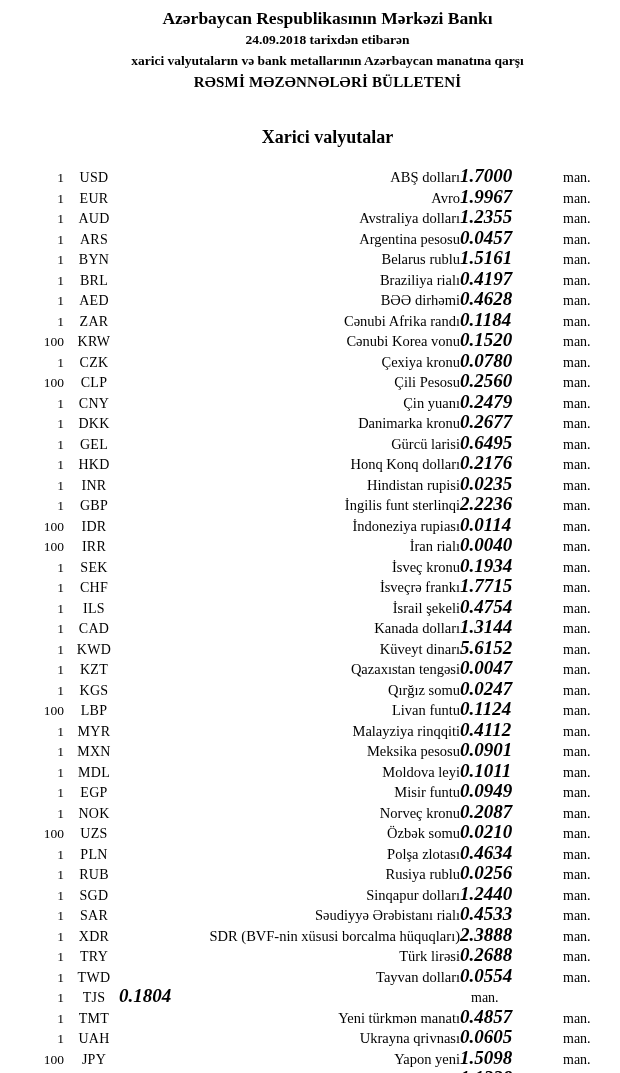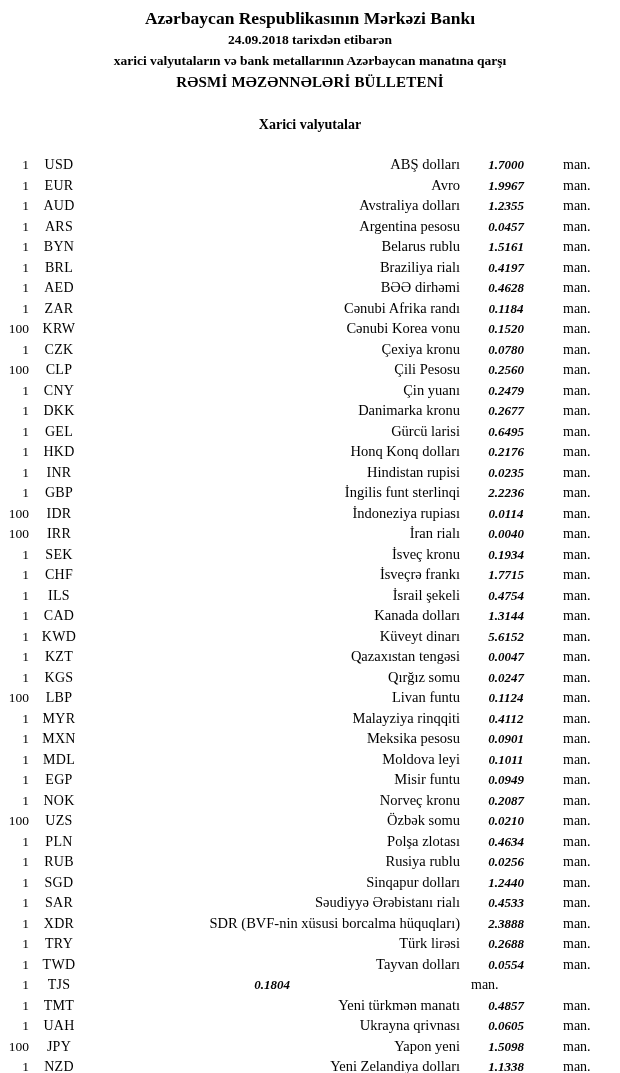--- a/index.html
+++ b/index.html
@@ -13,20 +13,21 @@
     overflow: hidden;
     color: #000000;
     font-family: "Liberation Serif", "DejaVu Serif", serif;
     -webkit-font-smoothing: antialiased;
   }
   .page {
     width: 620px;
     height: 800px;
     background: #ffffff;
     box-sizing: border-box;
+    padding-left: 35px;
   }
   .doc-header {
     text-align: center;
     padding-top: 7px;
   }
   .bank-title {
     font-size: 17.5px;
     line-height: 22px;
     font-weight: bold;
   }
@@ -40,23 +41,23 @@
     line-height: 21px;
     font-weight: bold;
   }
   .bulletin-title {
     font-size: 15px;
     line-height: 22px;
     font-weight: bold;
     letter-spacing: 0.2px;
   }
   .section-title {
-    margin-top: 22px;
+    margin-top: 35px;
     text-align: center;
-    font-size: 14px;
+    font-size: 18px;
     line-height: 19px;
     font-weight: bold;
   }
   .rates-table {
     margin-top: 3px;
   }
   .rate-row {
     display: grid;
     grid-template-columns: 34px 50px 1fr 92px 52px;
     padding-right: 16px;
@@ -76,22 +77,22 @@
     margin-top: 18px;
   }
   .cell-name {
     text-align: right;
     padding-left: 2px;
     font-size: 14.5px;
     white-space: nowrap;
     overflow: hidden;
   }
   .cell-rate {
-    text-align: center;
-    font-size: 13px;
+    text-align: left;
+    font-size: 19px;
     font-weight: bold;
     font-style: italic;
   }
   .cell-unit {
     text-align: left;
     padding-left: 11px;
     font-size: 14px;
   }
 </style>
 </head>

